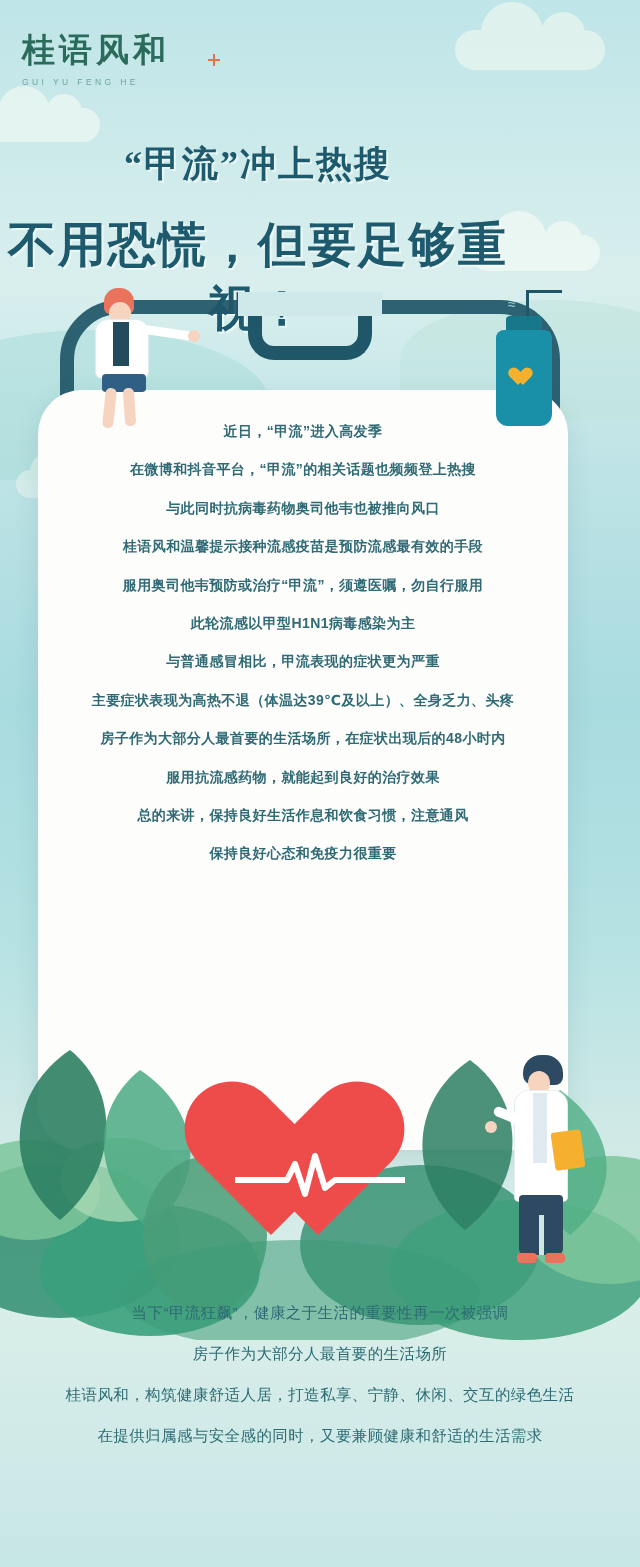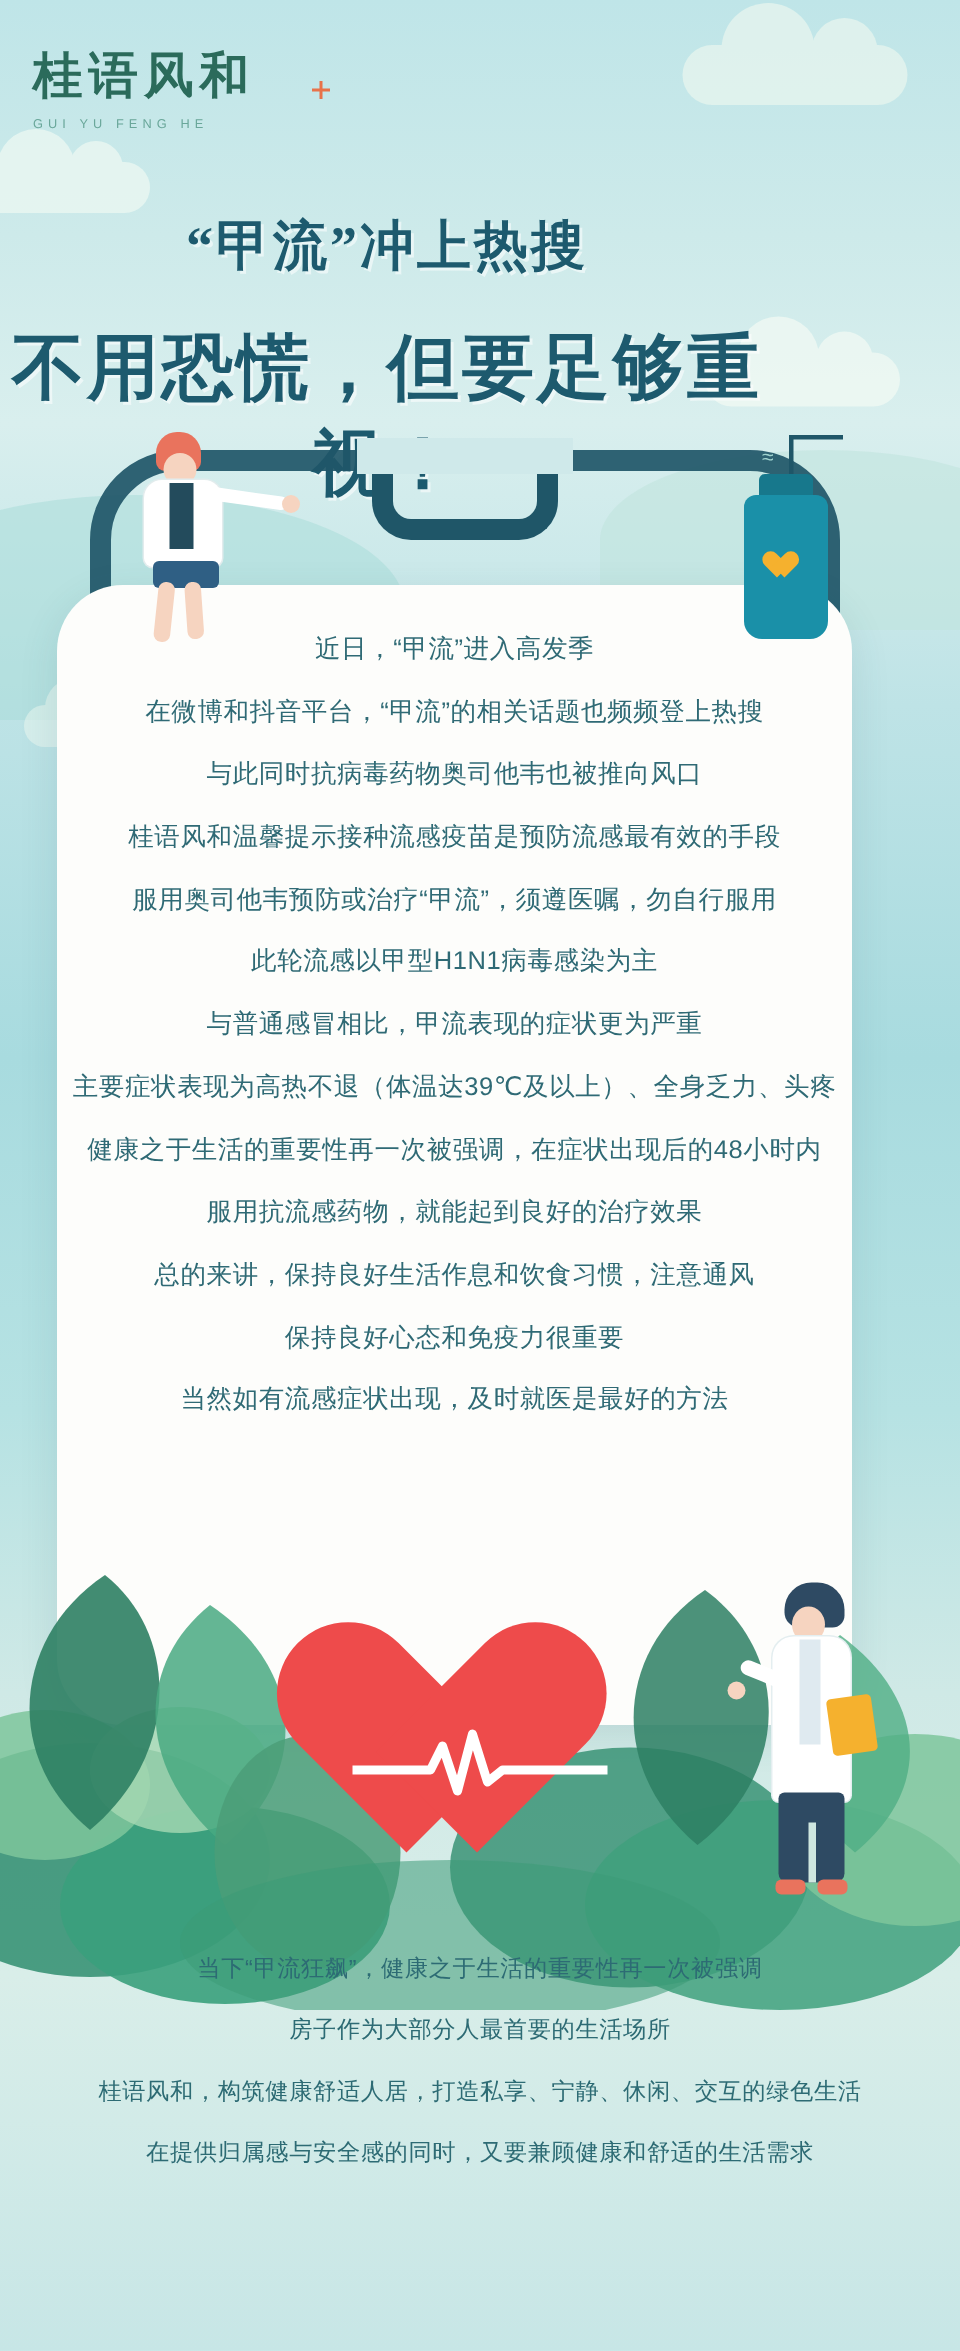--- a/index.html
+++ b/index.html
@@ -66,21 +66,21 @@
     position:absolute;left:38px;top:390px;width:530px;height:760px;
     background:#fdfdfb;border-radius:44px;box-shadow:0 8px 26px rgba(40,90,100,.12);
   }
 
   
   .body-text{
     position:absolute;left:38px;top:424px;width:530px;
     text-align:center;color:#2f6a75;
   }
   .body-text p{
-    margin:0 0 23px 0;font-size:17px;line-height:1.1;letter-spacing:.4px;
+    margin:0 0 23px 0;font-size:14px;line-height:1.1;letter-spacing:.4px;font-weight:bold;
   }
 
   
   .bottle{position:absolute;left:496px;top:330px;width:56px;height:96px;background:#1a90a8;border-radius:8px 8px 12px 12px;}
   .bottle-cap{position:absolute;left:506px;top:316px;width:36px;height:18px;background:#17788c;border-radius:4px;}
   .bottle-heart{position:absolute;left:513px;top:368px;width:22px;height:20px;}
   .bottle-heart:before,.bottle-heart:after{content:"";position:absolute;width:11px;height:17px;background:#f5b12e;border-radius:11px 11px 0 0;top:0;left:5px;}
   .bottle-heart:before{transform:rotate(-45deg);transform-origin:0 100%;}
   .bottle-heart:after{transform:rotate(45deg);transform-origin:100% 100%;left:-1px;}
   .stand{position:absolute;left:526px;top:290px;width:3px;height:34px;background:#1f5668;}
@@ -181,25 +181,24 @@
 
   <div class="body-text">
     <p>近日，“甲流”进入高发季</p>
     <p>在微博和抖音平台，“甲流”的相关话题也频频登上热搜</p>
     <p>与此同时抗病毒药物奥司他韦也被推向风口</p>
     <p>桂语风和温馨提示接种流感疫苗是预防流感最有效的手段</p>
     <p>服用奥司他韦预防或治疗“甲流”，须遵医嘱，勿自行服用</p>
     <p>此轮流感以甲型H1N1病毒感染为主</p>
     <p>与普通感冒相比，甲流表现的症状更为严重</p>
     <p>主要症状表现为高热不退（体温达39℃及以上）、全身乏力、头疼</p>
-    <p>健康之于生活的重要性再一次被强调，在症状出现后的48小时内</p>
+    <p>房子作为大部分人最首要的生活场所，在症状出现后的48小时内</p>
     <p>服用抗流感药物，就能起到良好的治疗效果</p>
     <p>总的来讲，保持良好生活作息和饮食习惯，注意通风</p>
     <p>保持良好心态和免疫力很重要</p>
-    <p>当然如有流感症状出现，及时就医是最好的方法</p>
   </div>
 
   <div class="leafwrap">
     <svg width="640" height="310" viewBox="0 0 640 310">
       <ellipse cx="60" cy="210" rx="120" ry="78" fill="#2f8d6e" opacity=".85"></ellipse>
       <ellipse cx="150" cy="240" rx="110" ry="66" fill="#3aa07c" opacity=".9"></ellipse>
       <ellipse cx="30" cy="160" rx="70" ry="50" fill="#7ec69b" opacity=".85"></ellipse>
       <ellipse cx="120" cy="150" rx="60" ry="42" fill="#a8d9b4" opacity=".8"></ellipse>
       <path d="M70 20 C10 60 0 140 60 190 C120 140 120 60 70 20 Z" fill="#2d7f63" opacity=".9"></path>
       <path d="M140 40 C90 80 90 150 150 200 C210 150 200 80 140 40 Z" fill="#49a981" opacity=".85"></path>

